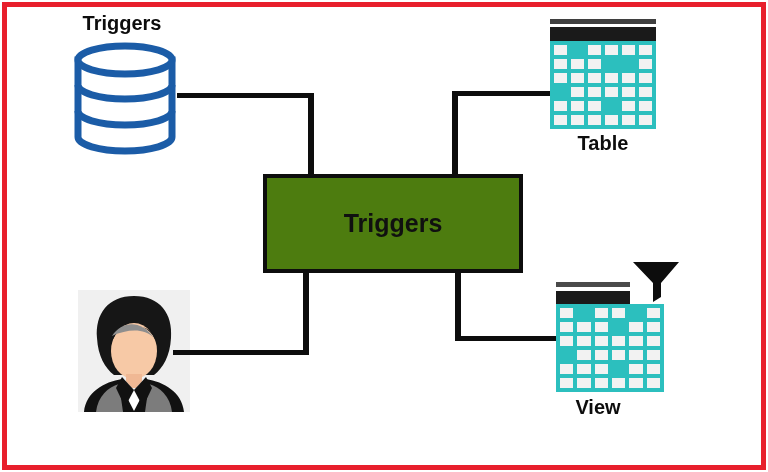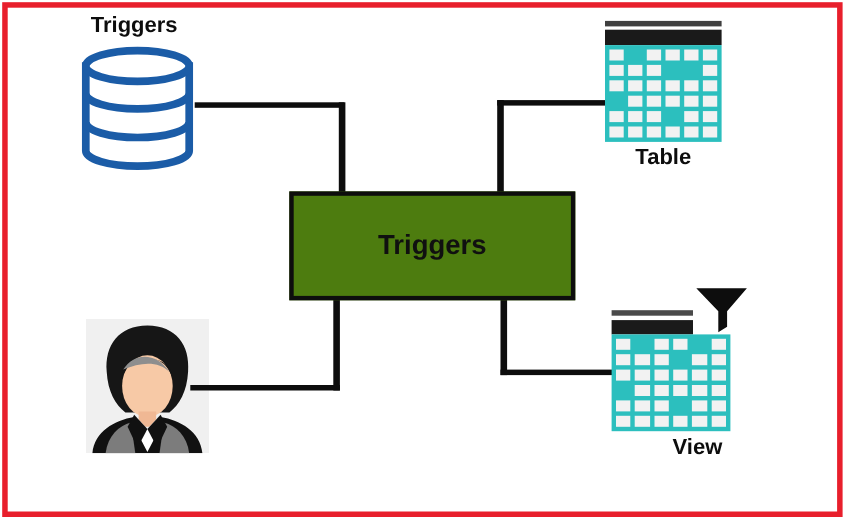--- a/index.html
+++ b/index.html
@@ -146,21 +146,21 @@
         <div class="cell on"></div>
         <div class="cell on"></div>
         <div class="cell on"></div>
         <div class="cell on"></div>
         <div class="cell on"></div>
       </div>
   </div>
   <svg class="icon-abs" style="left:632px;top:261px;z-index:3;" width="48" height="42" viewBox="0 0 48 42">
     <path d="M1,1 H47 L29,22 V36 L21,41 V22 Z" fill="#0d0d0d"></path>
   </svg>
-  <div class="label" style="left:580px;top:396px;width:108px;">View</div>
+  <div class="label" style="left:544px;top:396px;width:108px;">View</div>
 
   <svg class="icon-abs" style="left:78px;top:290px;" width="112" height="122" viewBox="0 0 112 122">
     <rect x="0" y="0" width="112" height="122" fill="#f0f0f0"></rect>
     <path d="M56,6 C30,6 17,24 19,48 C20,66 27,78 36,85 L76,85 C85,78 92,66 93,48 C95,24 82,6 56,6 Z" fill="#161616"></path>
     <ellipse cx="56" cy="61" rx="23" ry="28" fill="#f7c9a6"></ellipse>
     <path d="M33,54 C33,30 79,30 79,54 C74,40 66,36 56,36 C46,36 38,40 33,54 Z" fill="#161616"></path>
     <path d="M34,46 C44,30 64,30 76,48 C66,38 50,39 34,46 Z" fill="#8e8e8e"></path>
     <path d="M48,84 h16 v14 h-16 z" fill="#f0b894"></path>
     <path d="M6,122 C8,102 26,92 44,89 L56,101 L68,89 C86,92 104,102 106,122 Z" fill="#111111"></path>
     <path d="M18,122 C20,106 30,97 41,94 L45,122 Z" fill="#7c7c7c"></path>

